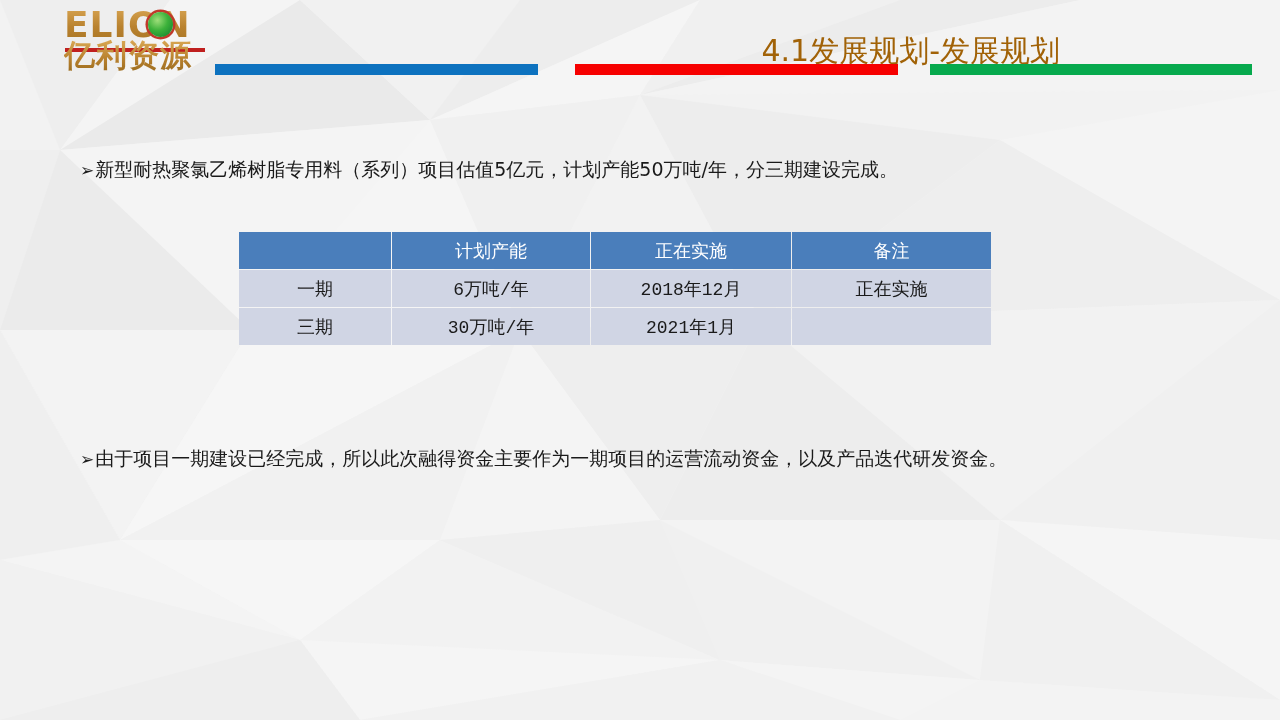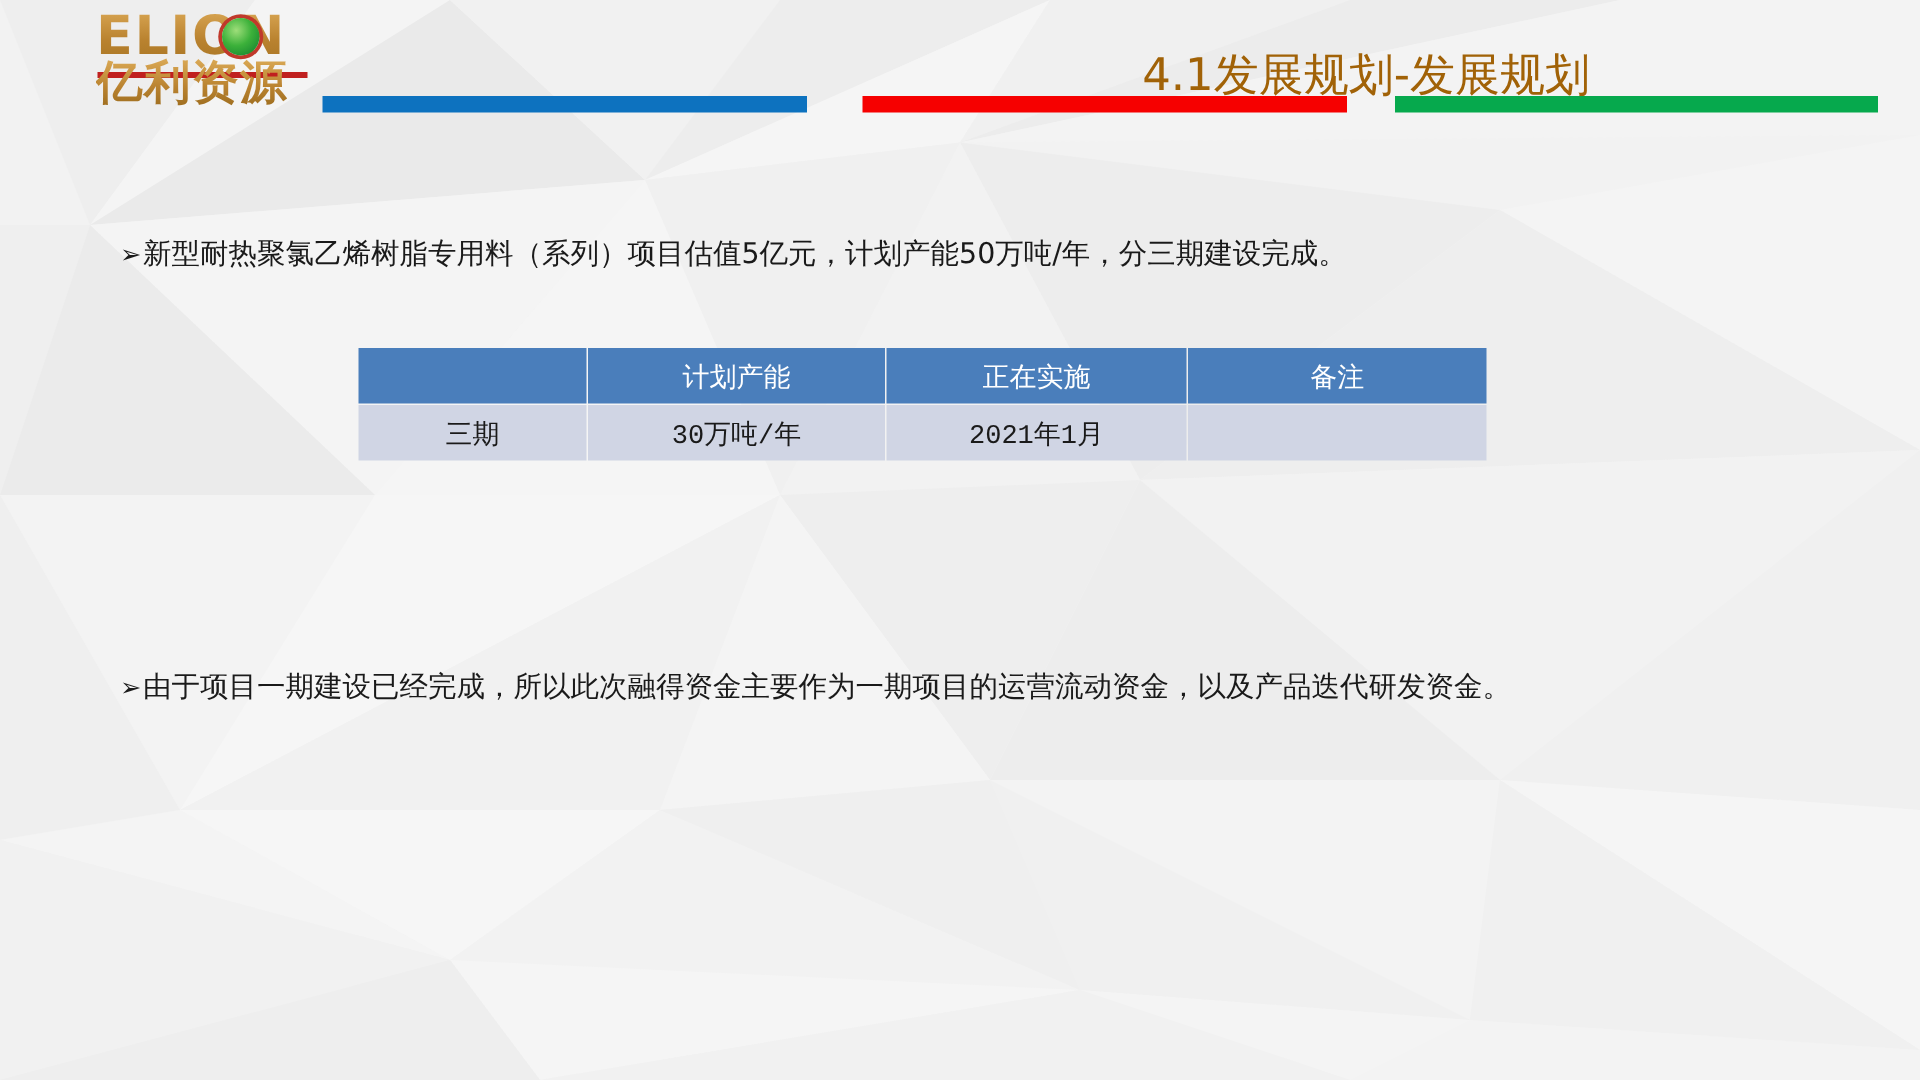--- a/index.html
+++ b/index.html
@@ -254,20 +254,26 @@
     <thead>
       <tr>
         <th></th>
         <th>计划产能</th>
         <th>正在实施</th>
         <th>备注</th>
       </tr>
     </thead>
     <tbody>
       <tr class="row-dark">
+        <td>一期</td>
+        <td>6万吨/年</td>
+        <td>2018年12月</td>
+        <td>正在实施</td>
+      </tr>
+      <tr class="row-dark">
         <td>三期</td>
         <td>30万吨/年</td>
         <td>2021年1月</td>
         <td></td>
       </tr>
     </tbody>
   </table>
 
   <div class="bullet" id="bullet-2">
     <span class="marker">➢</span><span>由于项目一期建设已经完成，所以此次融得资金主要作为一期项目的运营流动资金，以及产品迭代研发资金。</span>

